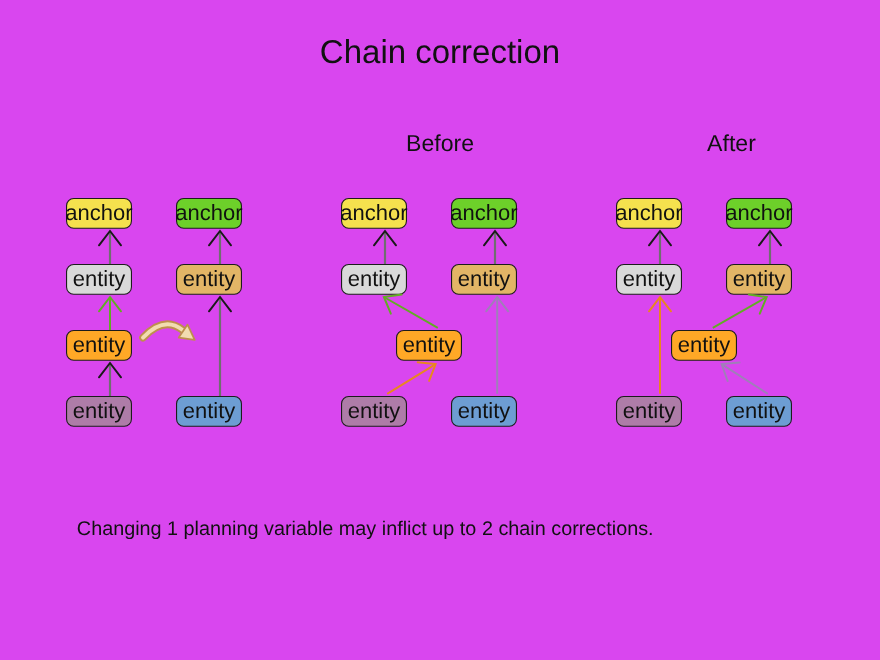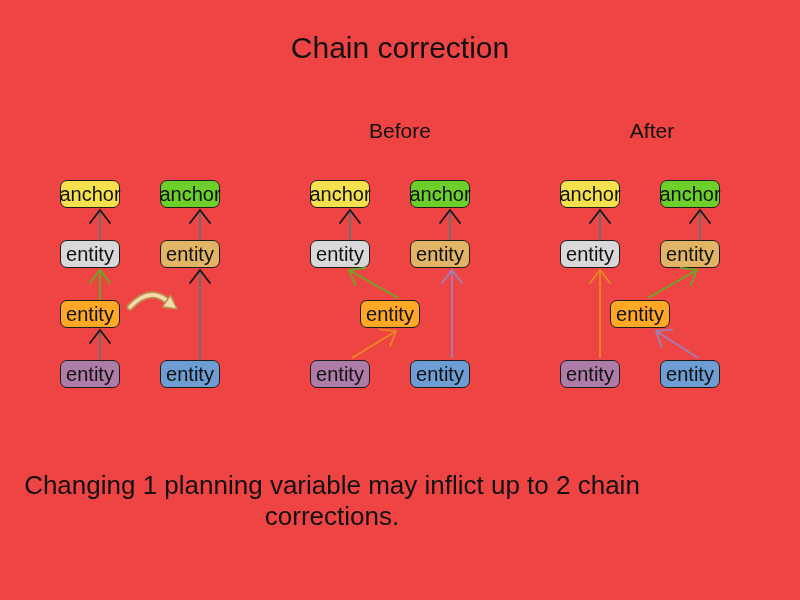--- a/index.html
+++ b/index.html
@@ -1,31 +1,31 @@
 <!DOCTYPE html>
 <html><head>
 <meta charset="utf-8">
 <style>
   html,body{margin:0;padding:0;background:#fff;}
   #stage{
-    position:relative;width:800px;height:600px;background:#ef4444;
+    position:relative;width:800px;height:600px;background:#d946ef;
     font-family:"Liberation Sans",sans-serif;overflow:hidden;
   }
   .title{
     position:absolute;top:31px;left:0;width:800px;text-align:center;
     font-size:30px;color:#111;
   }
   .group-label{
     position:absolute;top:119px;text-align:center;font-size:21px;color:#111;
   }
   .label-before{left:350px;width:100px;}
-  .label-after{left:602px;width:100px;}
+  .label-after{left:615px;width:100px;}
   .caption{
     position:absolute;top:470px;left:0;width:664px;text-align:center;
-    font-size:26px;color:#111;
+    font-size:18px;color:#111;
   }
   .node{
     position:absolute;width:60px;height:28px;box-sizing:border-box;
     border:1.5px solid #1c1c1c;border-radius:7px;
     display:flex;align-items:center;justify-content:center;
     font-size:20px;color:#111;
   }
   #arrow-layer{position:absolute;left:0;top:0;pointer-events:none;}
 </style>
 </head>

